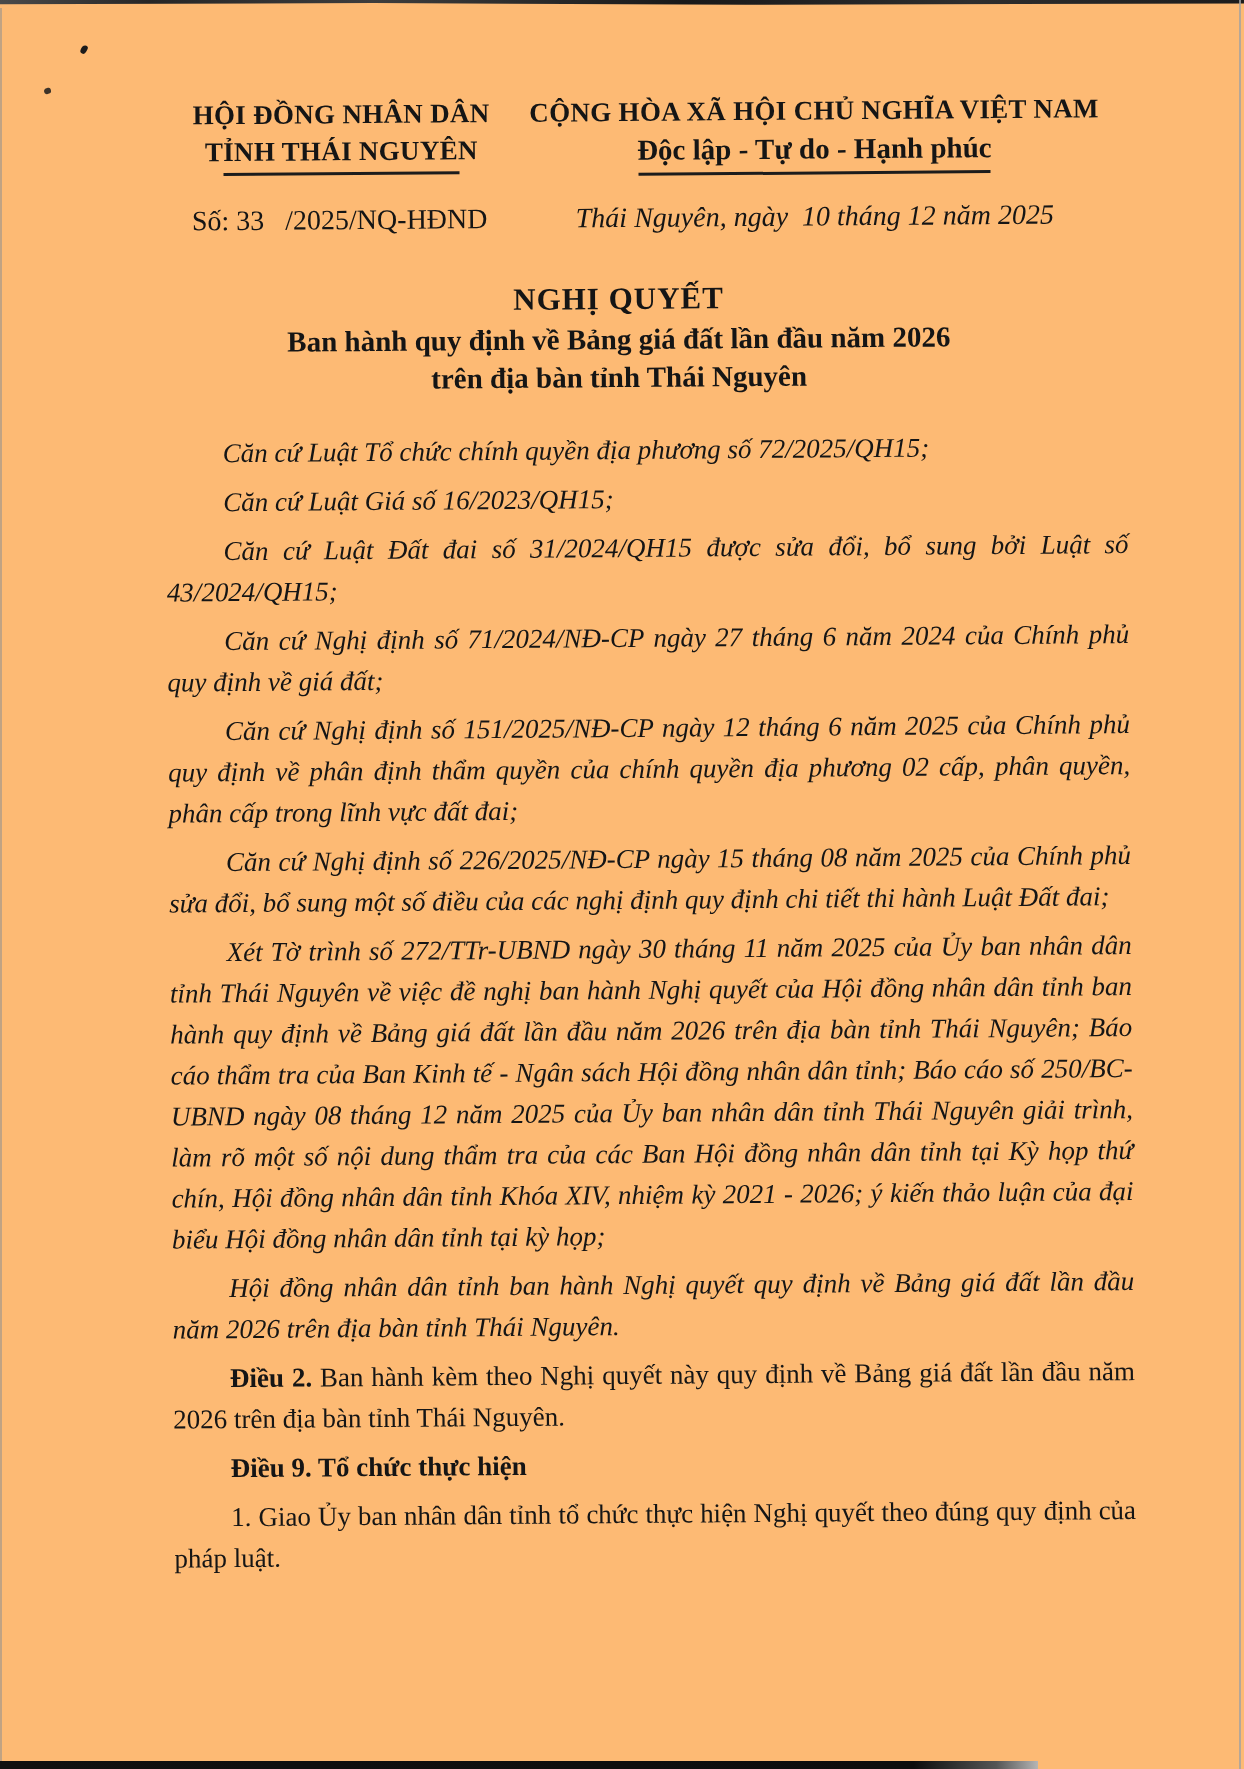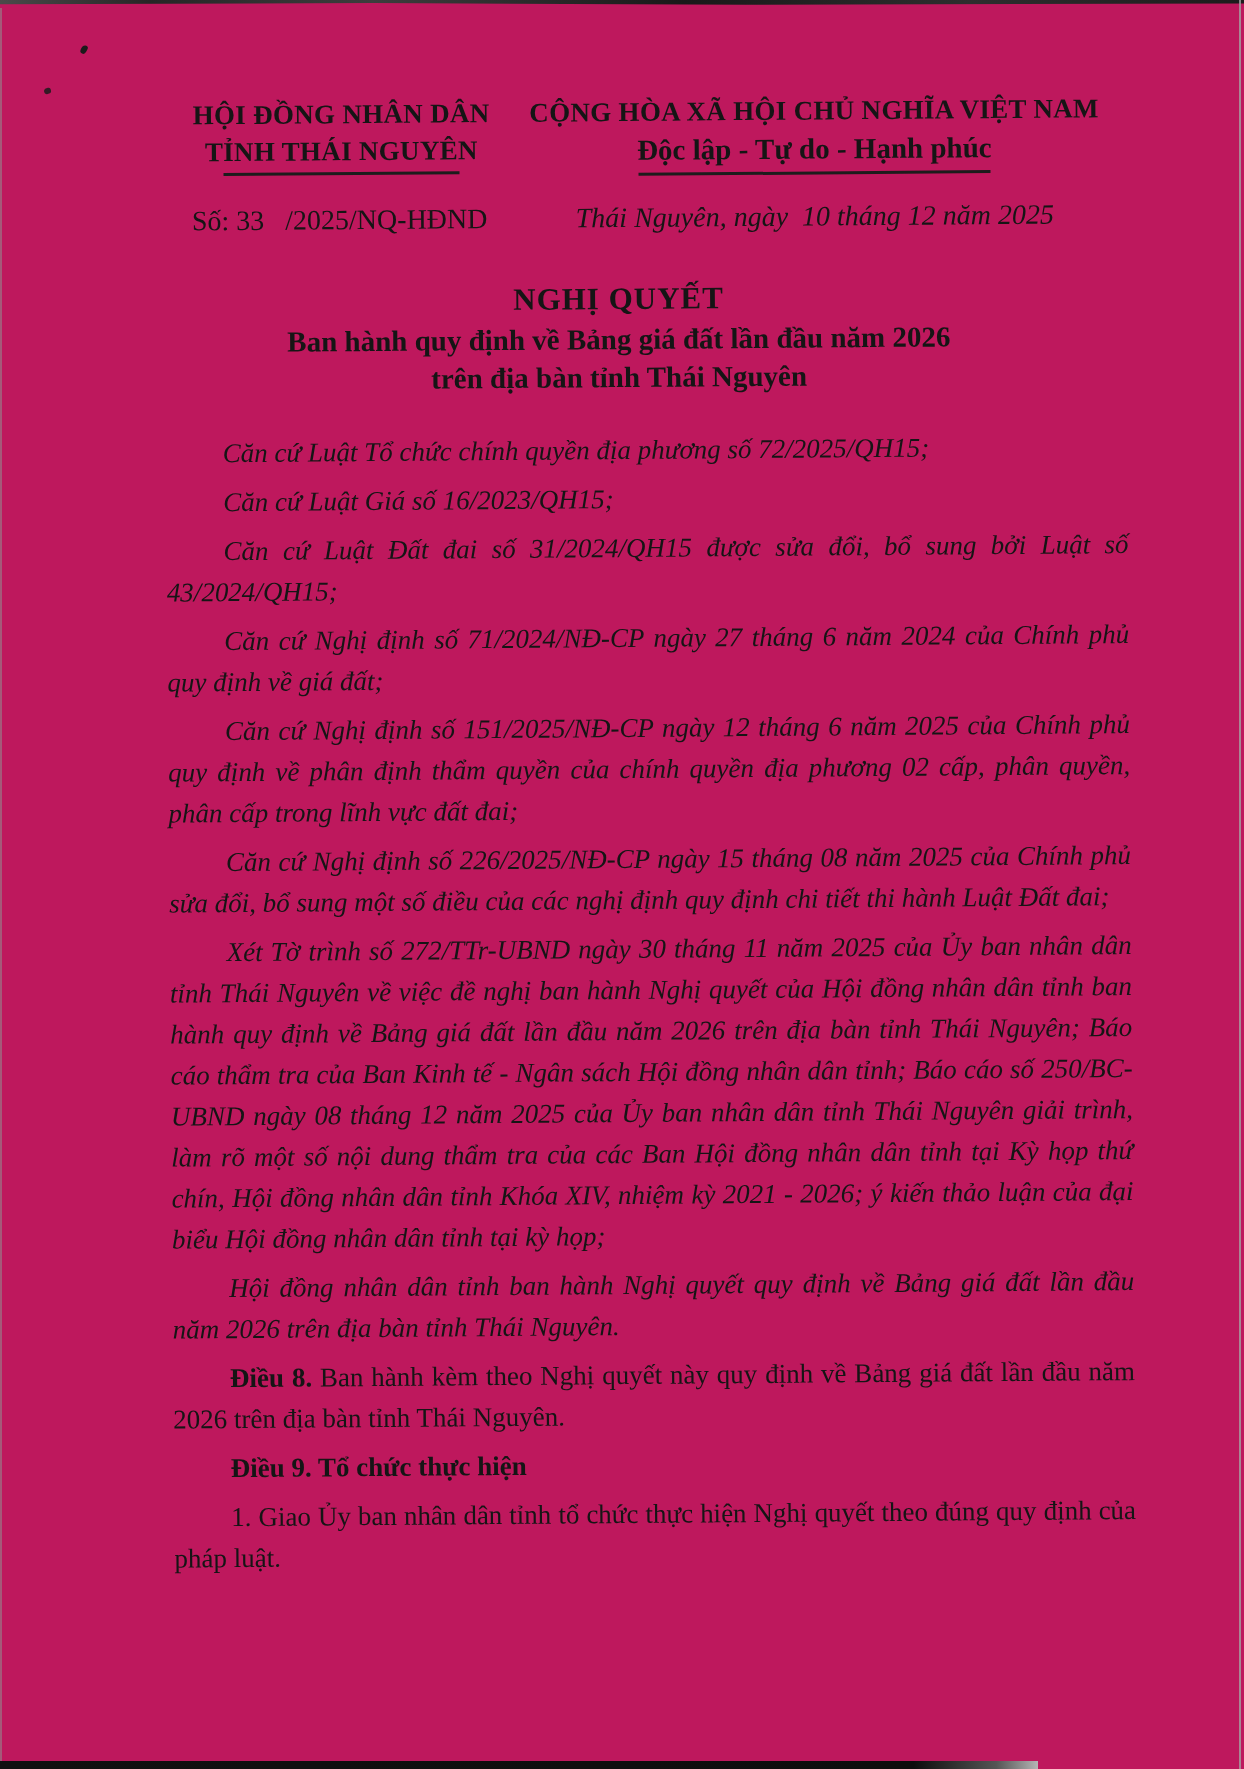--- a/index.html
+++ b/index.html
@@ -1,21 +1,21 @@
 <!DOCTYPE html>
 <html lang="vi"><head>
 <meta charset="utf-8">
 <style>
   html, body { margin: 0; padding: 0; background: #e9e9e9; }
   .page {
     position: relative;
     width: 1244px;
     height: 1769px;
     margin: 0 auto;
-    background: #be185d;
+    background: #fdba74;
     overflow: hidden;
     font-family: "Liberation Serif", "DejaVu Serif", serif;
     color: #151515;
   }
   
   .scan-top-edge {
     position: absolute; top: 0; left: 0; width: 100%; height: 5px;
     background: linear-gradient(to right,
       #4a4a4a 0%, #262626 12%, #3d3d3d 30%, #191919 55%, #2e2e2e 78%, #1c1c1c 100%);
     clip-path: polygon(0 0, 100% 0, 100% 70%, 60% 95%, 30% 60%, 0 85%);
@@ -120,21 +120,21 @@
         <p>Căn cứ Luật Tổ chức chính quyền địa phương số 72/2025/QH15;</p>
         <p>Căn cứ Luật Giá số 16/2023/QH15;</p>
         <p>Căn cứ Luật Đất đai số 31/2024/QH15 được sửa đổi, bổ sung bởi Luật số 43/2024/QH15;</p>
         <p>Căn cứ Nghị định số 71/2024/NĐ-CP ngày 27 tháng 6 năm 2024 của Chính phủ quy định về giá đất;</p>
         <p>Căn cứ Nghị định số 151/2025/NĐ-CP ngày 12 tháng 6 năm 2025 của Chính phủ quy định về phân định thẩm quyền của chính quyền địa phương 02 cấp, phân quyền, phân cấp trong lĩnh vực đất đai;</p>
         <p>Căn cứ Nghị định số 226/2025/NĐ-CP ngày 15 tháng 08 năm 2025 của Chính phủ sửa đổi, bổ sung một số điều của các nghị định quy định chi tiết thi hành Luật Đất đai;</p>
         <p>Xét Tờ trình số 272/TTr-UBND ngày 30 tháng 11 năm 2025 của Ủy ban nhân dân tỉnh Thái Nguyên về việc đề nghị ban hành Nghị quyết của Hội đồng nhân dân tỉnh ban hành quy định về Bảng giá đất lần đầu năm 2026 trên địa bàn tỉnh Thái Nguyên; Báo cáo thẩm tra của Ban Kinh tế - Ngân sách Hội đồng nhân dân tỉnh; Báo cáo số 250/BC-UBND ngày 08 tháng 12 năm 2025 của Ủy ban nhân dân tỉnh Thái Nguyên giải trình, làm rõ một số nội dung thẩm tra của các Ban Hội đồng nhân dân tỉnh tại Kỳ họp thứ chín, Hội đồng nhân dân tỉnh Khóa XIV, nhiệm kỳ 2021 - 2026; ý kiến thảo luận của đại biểu Hội đồng nhân dân tỉnh tại kỳ họp;</p>
         <p>Hội đồng nhân dân tỉnh ban hành Nghị quyết quy định về Bảng giá đất lần đầu năm 2026 trên địa bàn tỉnh Thái Nguyên.</p>
       </div>
 
-      <p><span class="article-label">Điều 8.</span><span> Ban hành kèm theo Nghị quyết này quy định về Bảng giá đất lần đầu năm 2026 trên địa bàn tỉnh Thái Nguyên.</span></p>
+      <p><span class="article-label">Điều 2.</span><span> Ban hành kèm theo Nghị quyết này quy định về Bảng giá đất lần đầu năm 2026 trên địa bàn tỉnh Thái Nguyên.</span></p>
 
       <p class="article-head"><span>Điều 9.</span><span> Tổ chức thực hiện</span></p>
 
       <p>1. Giao Ủy ban nhân dân tỉnh tổ chức thực hiện Nghị quyết theo đúng quy định của pháp luật.</p>
 
     </div>
   </div>
 </div>
 
 </body></html>

